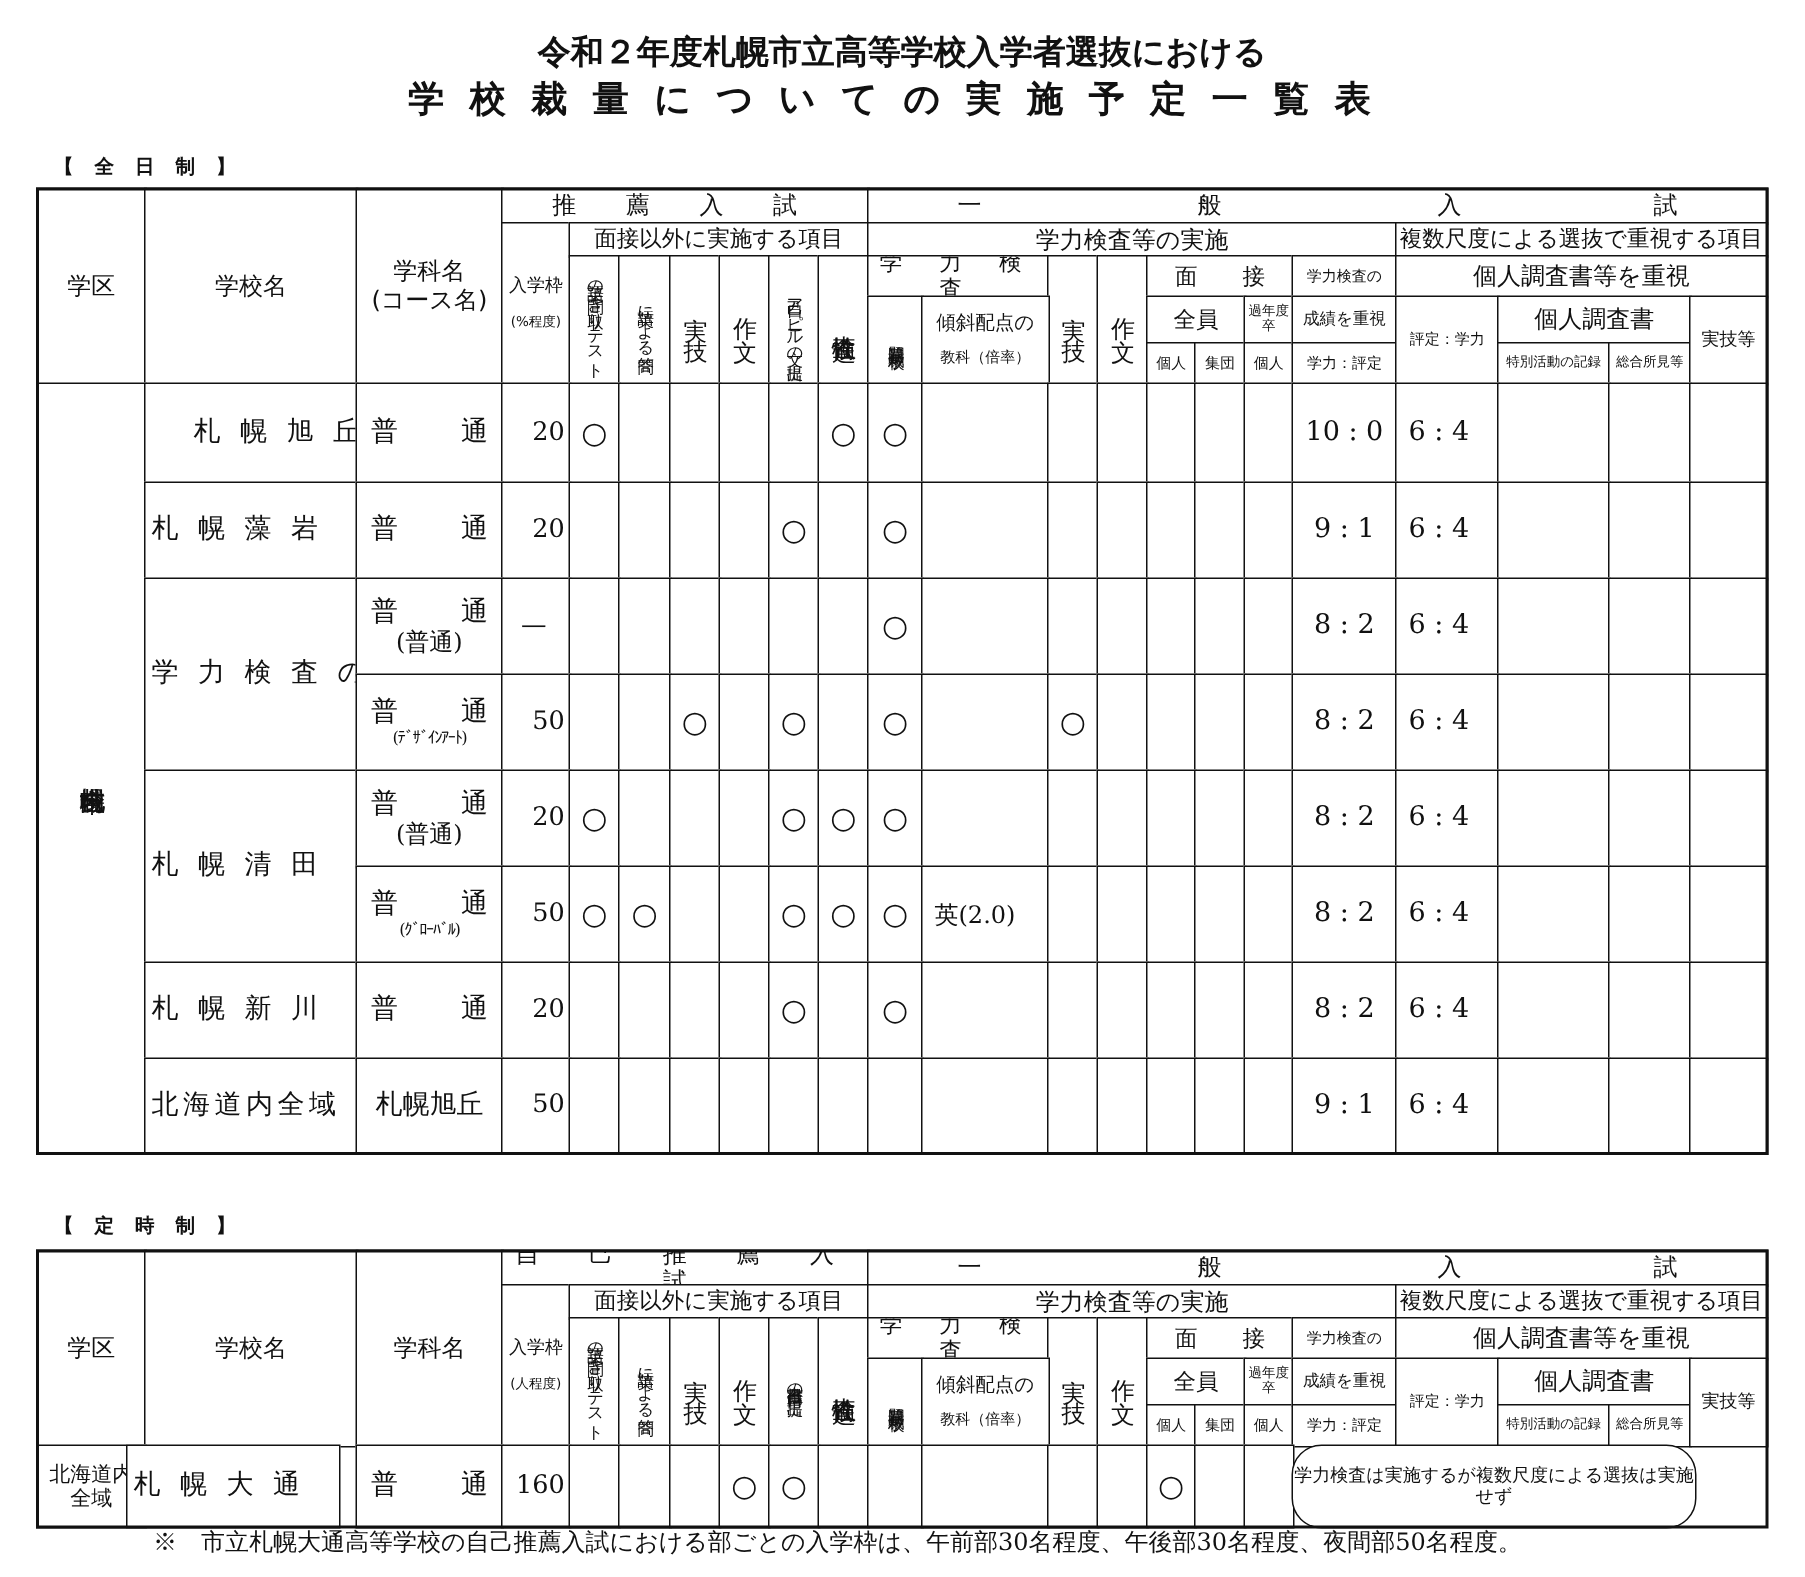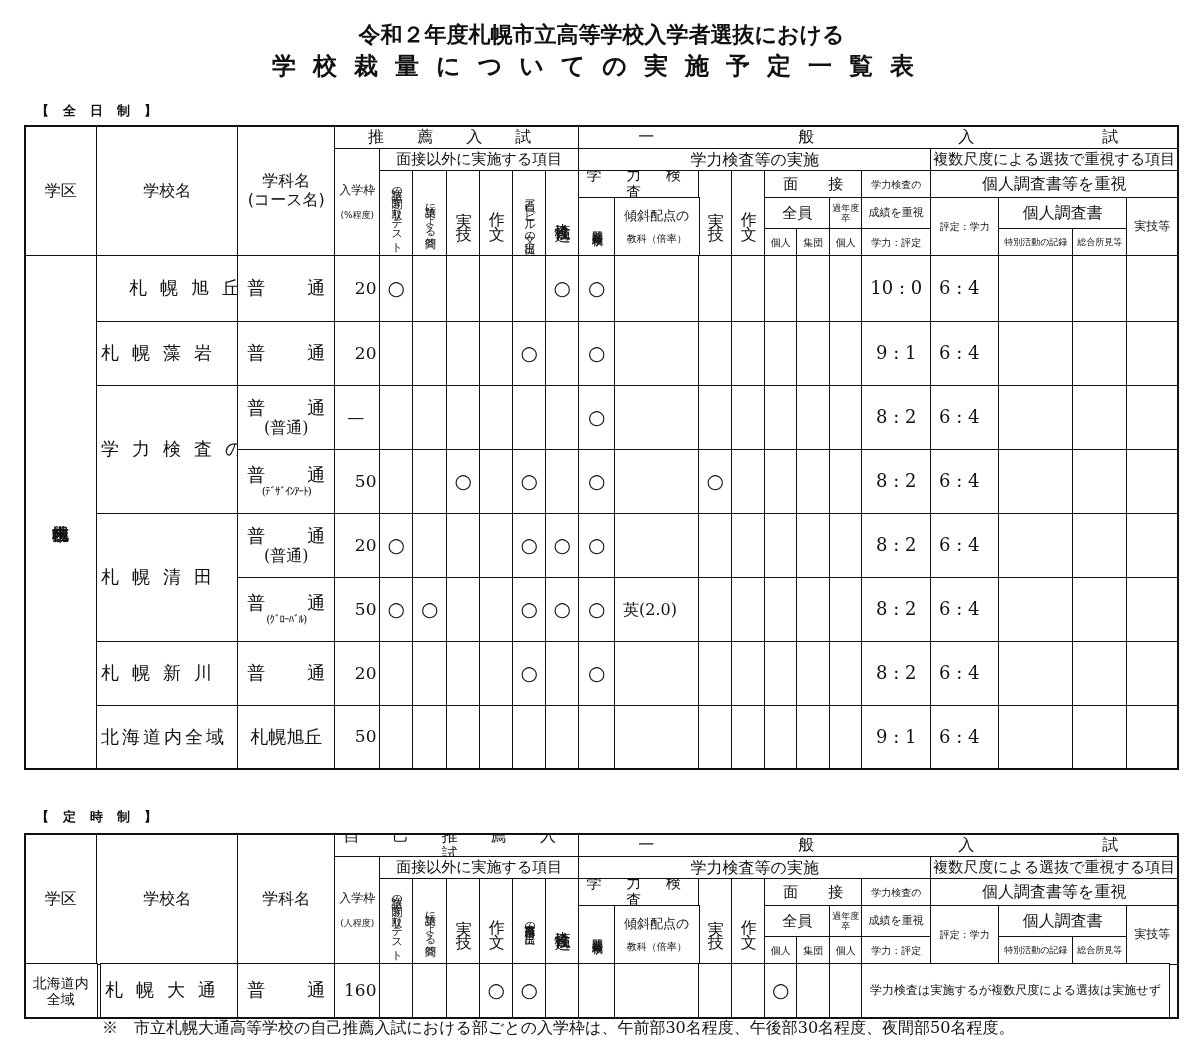--- a/index.html
+++ b/index.html
@@ -367,40 +367,40 @@
     <div class="c sans fs10" style="left: 861px; width: 70.5px; top: 878px; height: 28.5px;">学力検査の</div>
     <div class="c sans fs11" style="left: 861px; width: 70.5px; top: 905px; height: 32.5px;">成績を重視</div>
     <div class="c sans fs10" style="left: 861px; width: 70.5px; top: 936px; height: 28.5px;">学力：評定</div>
     <div class="c sans fs16" style="left: 930px; width: 248.5px; top: 878px; height: 28.5px;">個人調査書等を重視</div>
     <div class="c sans fs10" style="left: 930px; width: 69.5px; top: 905px; height: 59.5px;">評定：学力</div>
     <div class="c sans fs16" style="left: 998px; width: 129.5px; top: 905px; height: 32.5px;">個人調査書</div>
     <div class="c sans fs9" style="left: 998px; width: 75.5px; top: 936px; height: 28.5px;">特別活動の記録</div>
     <div class="c sans fs9" style="left: 1072px; width: 55.5px; top: 936px; height: 28.5px;">総合所見等</div>
     <div class="c sans fs12" style="left: 1126px; width: 52.5px; top: 905px; height: 59.5px;">実技等</div>
     <div class="c sans fs14" style="left: 24px; width: 73.5px; top: 963px; height: 55.5px; padding: 16px 4px;">北海道内全域</div>
-    <div class="c school" style="left: 100px; width: 142.5px; top: 963px; height: 55.5px;">札幌大通</div>
+    <div class="c school" style="left: 84px; width: 142.5px; top: 963px; height: 55.5px;">札幌大通</div>
     <div class="c dept" style="left: 237px; width: 98.5px; top: 963px; height: 55.5px;">
       <div class="main">
         <span>普</span>
         <span>通</span>
       </div>
     </div>
     <div class="c num" style="left: 334px; width: 46.5px; top: 963px; height: 55.5px;">160</div>
     <div class="c mark" style="left: 379px; width: 34.5px; top: 963px; height: 55.5px;"></div>
     <div class="c mark" style="left: 412px; width: 35.5px; top: 963px; height: 55.5px;"></div>
     <div class="c mark" style="left: 446px; width: 34.5px; top: 963px; height: 55.5px;"></div>
     <div class="c mark" style="left: 479px; width: 34.5px; top: 963px; height: 55.5px;">○</div>
     <div class="c mark" style="left: 512px; width: 34.5px; top: 963px; height: 55.5px;">○</div>
     <div class="c mark" style="left: 545px; width: 34.5px; top: 963px; height: 55.5px;"></div>
     <div class="c mark" style="left: 578px; width: 37.5px; top: 963px; height: 55.5px;"></div>
     <div class="c mark" style="left: 614px; width: 85.5px; top: 963px; height: 55.5px;"></div>
     <div class="c mark" style="left: 698px; width: 34.5px; top: 963px; height: 55.5px;"></div>
     <div class="c mark" style="left: 731px; width: 34.5px; top: 963px; height: 55.5px;"></div>
     <div class="c mark" style="left: 764px; width: 33.5px; top: 963px; height: 55.5px;">○</div>
     <div class="c mark" style="left: 796px; width: 34.5px; top: 963px; height: 55.5px;"></div>
     <div class="c mark" style="left: 829px; width: 33.5px; top: 963px; height: 55.5px;"></div>
-    <div class="c sans fs12" style="left: 861px; width: 309px; top: 963px; height: 55.5px;">学力検査は実施するが複数尺度による選抜は実施せず</div>
+    <div class="c sans fs12" style="left: 861px; width: 270px; top: 963px; height: 55.5px; border-radius: 20px;">学力検査は実施するが複数尺度による選抜は実施せず</div>
   </div>
 
 <div class="note">※　市立札幌大通高等学校の自己推薦入試における部ごとの入学枠は、午前部30名程度、午後部30名程度、夜間部50名程度。</div>
 
 <div class="outer" style="left: 24px; top: 125px; width: 1155px; height: 645px;"></div>
 <div class="outer" style="left: 24px; top: 833px; width: 1155px; height: 186px;"></div>
 
 </body></html>

